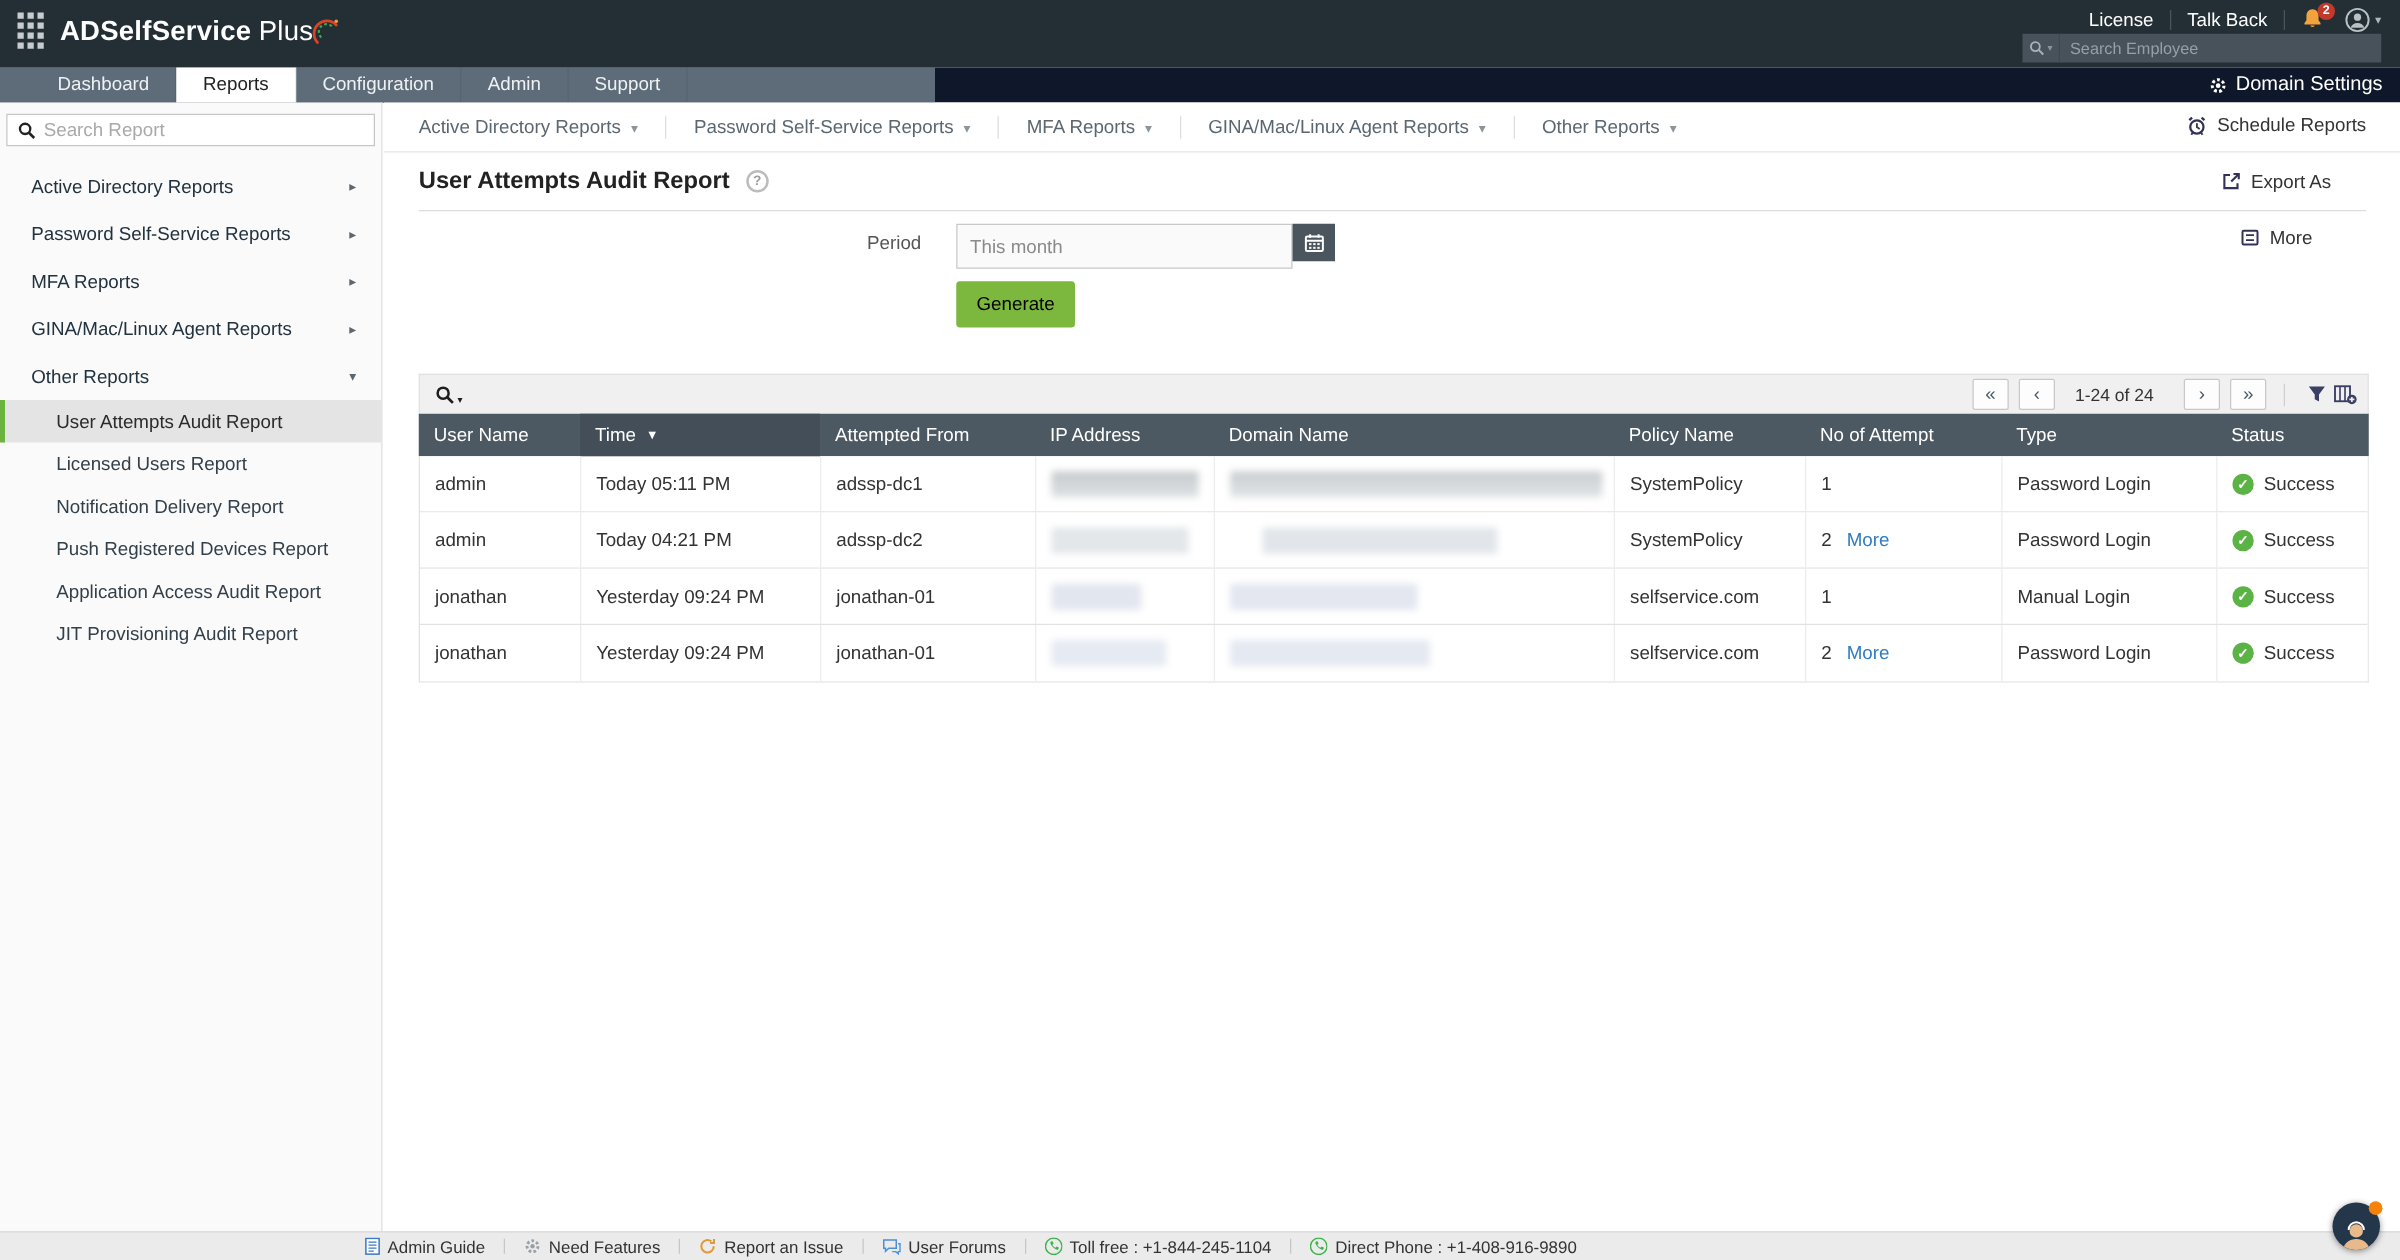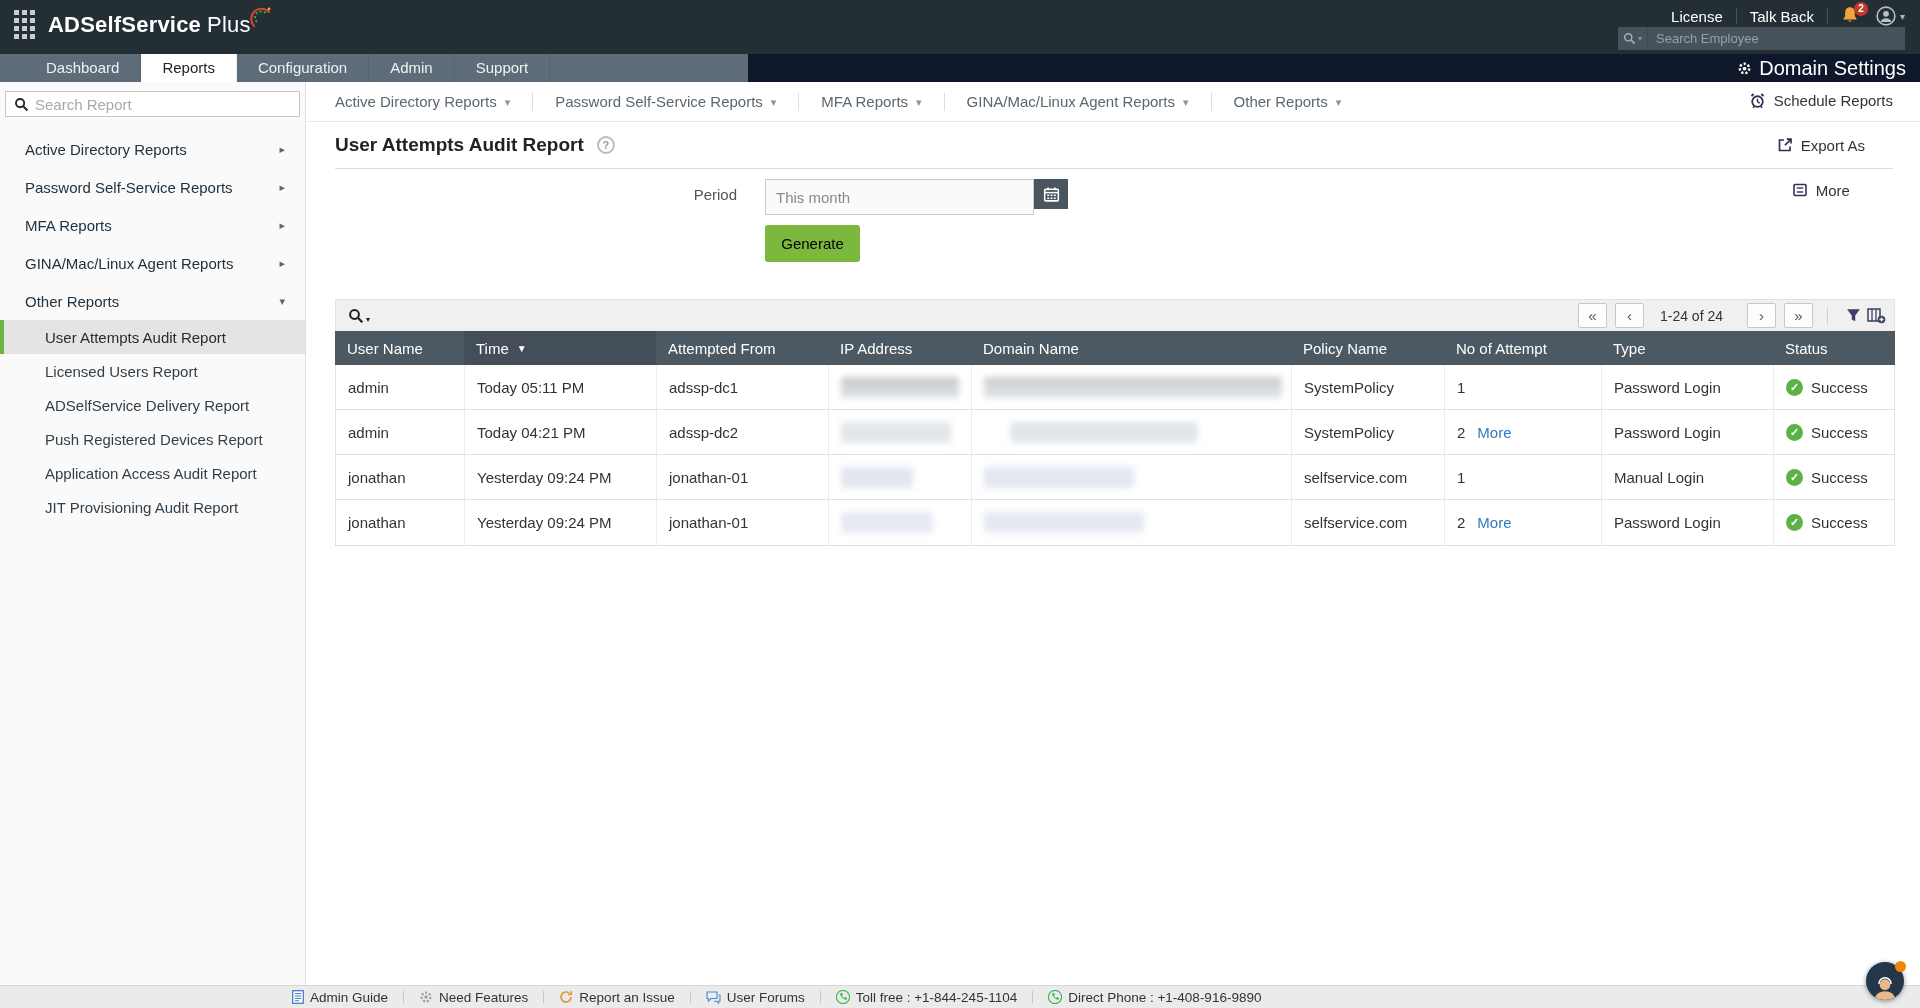--- a/index.html
+++ b/index.html
@@ -4,41 +4,41 @@
 <style>
   * { margin:0; padding:0; box-sizing:border-box; }
   html,body { width:1920px; height:1008px; font-family:"Liberation Sans", sans-serif; background:#fff; overflow:hidden; }
   .page { position:relative; width:1920px; height:1008px; background:#fff; }
 
   
   .header { position:absolute; top:0; left:0; right:0; height:54px; background:#242e35; }
   .logo-area { position:absolute; left:14px; top:10px; display:flex; align-items:center; gap:13px; }
   .apps-grid { display:grid; grid-template-columns:repeat(3,5px); grid-gap:3px; }
   .apps-grid span { width:5px; height:5px; background:#c7ccd0; }
-  .logo-text { color:#fff; font-size:22px; font-weight:bold; letter-spacing:.2px; display:flex; align-items:flex-start;}
+  .logo-text { color:#fff; font-size:22px; font-weight:bold; letter-spacing:.2px; display:flex; align-items:flex-end;}
   .logo-text .plus { font-weight:normal; margin-left:6px; }
   .swirl { margin-left:-2px; margin-top:-10px; }
   .header-links { position:absolute; right:15px; top:4px; display:flex; align-items:center; gap:13px; height:24px; }
   .header-links .hlink { color:#fff; font-size:15px; cursor:pointer; }
   .hsep { width:1px; height:16px; background:#48545d; }
   .bell-wrap { position:relative; width:22px; height:20px; }
   .badge { position:absolute; top:-4px; right:-5px; min-width:14px; height:14px; border-radius:8px; background:#c0392b; color:#fff; font-size:10px; line-height:14px; text-align:center; padding:0 2px; font-weight:bold; }
   .avatar-wrap { display:flex; align-items:center; gap:4px; }
   .tiny-caret { color:#aeb6bc; font-size:10px; }
   .emp-search { position:absolute; right:15px; top:27px; width:287px; height:23px; background:#47525b; display:flex; align-items:center; }
   .emp-search .icon-seg { width:30px; height:100%; display:flex; align-items:center; justify-content:center; gap:2px; border-right:1px solid #3e4950; color:#a7b1b8; }
   .emp-search input { flex:1; background:transparent; border:none; outline:none; color:#cfd6da; font-size:13px; padding:0 8px; font-family:"Liberation Sans",sans-serif; }
   .emp-search input::placeholder { color:#96a0a8; }
 
   
   .tabbar { position:absolute; top:54px; left:0; right:0; height:28px; background:#0f172a; }
   .tabbar .slate { position:absolute; left:0; top:0; height:28px; width:748px; background:#5d6c78; display:flex; padding-left:25px; }
   .tab { padding:0 21px; line-height:28px; font-size:15px; color:#eef2f4; cursor:pointer; border-right:1px solid rgba(0,0,0,.07); }
   .tab.active { background:#fff; color:#222; }
-  .domain-settings { position:absolute; right:14px; top:0; height:28px; display:flex; align-items:center; gap:7px; color:#fff; font-size:20px; cursor:pointer; }
+  .domain-settings { position:absolute; right:14px; top:0; height:28px; display:flex; align-items:center; gap:7px; color:#fff; font-size:16px; cursor:pointer; }
 
   
   .sidebar { position:absolute; left:0; top:82px; width:306px; bottom:23px; background:#fafafa; border-right:1px solid #e0e0e0; }
   .side-search { position:absolute; left:5px; top:9px; width:295px; height:16px; background:#fff; border:1px solid #c6c6c6; display:flex; align-items:center; padding:12px 8px; gap:6px; color:#222; }
   .side-search input { flex:1; border:none; outline:none; font-size:15px; color:#444; font-family:"Liberation Sans",sans-serif; }
   .side-search input::placeholder { color:#a9a9a9; }
   .side-list { position:absolute; top:48px; left:0; right:0; }
   .side-group { position:relative; height:38px; display:flex; align-items:center; padding-left:25px; font-size:15px; color:#22323e; cursor:pointer; }
   .side-group .chev { position:absolute; right:20px; color:#5c6770; font-size:11px; }
   .side-sub { position:relative; height:34px; display:flex; align-items:center; padding-left:45px; font-size:15px; color:#333f49; cursor:pointer; }
@@ -214,21 +214,21 @@
       <div class="side-group">
           <span>GINA/Mac/Linux Agent Reports</span>
           <span class="chev">▸</span>
         </div>
       <div class="side-group">
           <span>Other Reports</span>
           <span class="chev">▾</span>
         </div>
       <div class="side-sub selected">User Attempts Audit Report</div>
       <div class="side-sub">Licensed Users Report</div>
-      <div class="side-sub">ADSelfService Delivery Report</div>
+      <div class="side-sub">Notification Delivery Report</div>
       <div class="side-sub">Push Registered Devices Report</div>
       <div class="side-sub">Application Access Audit Report</div>
       <div class="side-sub">JIT Provisioning Audit Report</div>
     </div>
   </div>
 
   <div class="content">
 
     <div class="secnav">
       <div class="secnav-item">

